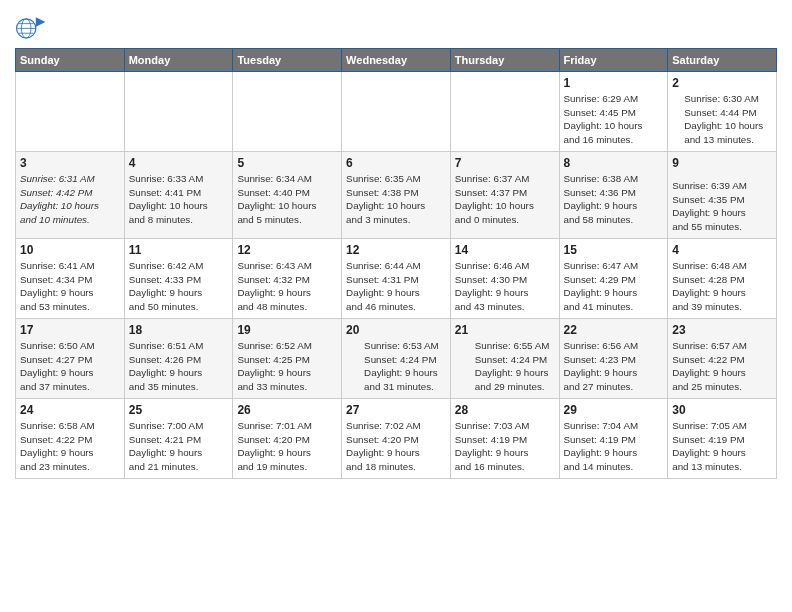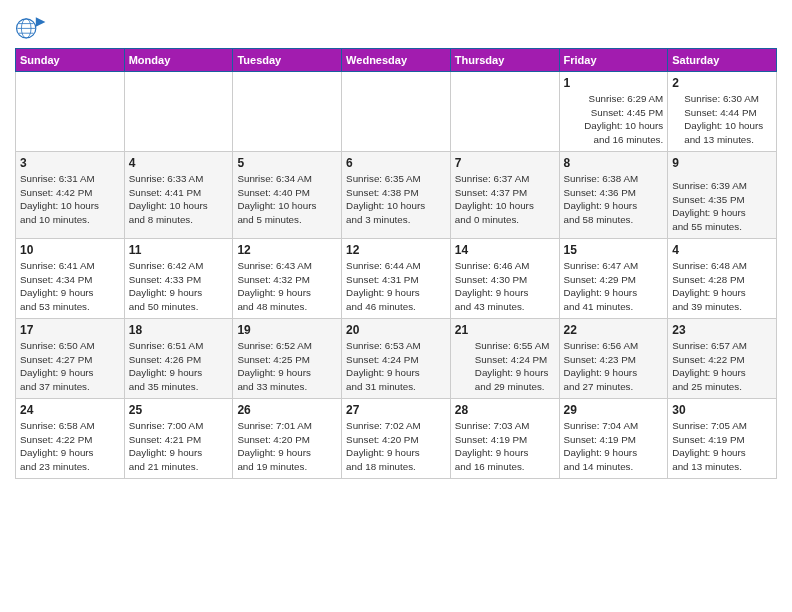--- a/index.html
+++ b/index.html
@@ -48,21 +48,21 @@
       font-size: 14px;
       font-weight: normal;
       color: #444;
     }
     .calendar {
       width: 100%;
       border-collapse: collapse;
       font-size: 10.5px;
     }
     .calendar thead tr th {
-      background: #a21caf;
+      background: #737373;
       color: #fff;
       padding: 5px 4px;
       text-align: left;
       font-size: 11px;
       font-weight: bold;
       border: 1px solid #1a5fa0;
     }
     .calendar tbody tr td {
       border: 1px solid #ccc;
       vertical-align: top;
@@ -132,37 +132,37 @@
   </thead>
   <tbody>
   <tr>
         <td class="empty-cell"></td>
         <td class="empty-cell"></td>
         <td class="empty-cell"></td>
         <td class="empty-cell"></td>
         <td class="empty-cell"></td>
         <td>
           <span class="day-num">1</span>
-          <div class="day-info" style="white-space: pre-line; text-align: right;">Sunrise: 6:29 AM
+          <div class="day-info" style="white-space: pre-line;">Sunrise: 6:29 AM
 Sunset: 4:45 PM
 Daylight: 10 hours
 and 16 minutes.</div>
         </td>
         <td>
           <span class="day-num">2</span>
           <div class="day-info" style="white-space: pre-line; margin-left: 12px;">Sunrise: 6:30 AM
 Sunset: 4:44 PM
 Daylight: 10 hours
 and 13 minutes.</div>
         </td>
       </tr>
       <tr>
         <td>
           <span class="day-num">3</span>
-          <div class="day-info" style="white-space: pre-line;">Sunrise: 6:31 AM
+          <div class="day-info" style="white-space: pre-line; font-style: italic;">Sunrise: 6:31 AM
 Sunset: 4:42 PM
 Daylight: 10 hours
 and 10 minutes.</div>
         </td>
         <td>
           <span class="day-num">4</span>
           <div class="day-info" style="white-space: pre-line;">Sunrise: 6:33 AM
 Sunset: 4:41 PM
 Daylight: 10 hours
 and 8 minutes.</div>
@@ -271,21 +271,21 @@
         </td>
         <td>
           <span class="day-num">19</span>
           <div class="day-info" style="white-space: pre-line;">Sunrise: 6:52 AM
 Sunset: 4:25 PM
 Daylight: 9 hours
 and 33 minutes.</div>
         </td>
         <td>
           <span class="day-num">20</span>
-          <div class="day-info" style="white-space: pre-line;">Sunrise: 6:53 AM
+          <div class="day-info" style="white-space: pre-line; margin-left: 18px;">Sunrise: 6:53 AM
 Sunset: 4:24 PM
 Daylight: 9 hours
 and 31 minutes.</div>
         </td>
         <td>
           <span class="day-num">21</span>
           <div class="day-info" style="white-space: pre-line; margin-left: 20px;">Sunrise: 6:55 AM
 Sunset: 4:24 PM
 Daylight: 9 hours
 and 29 minutes.</div>

